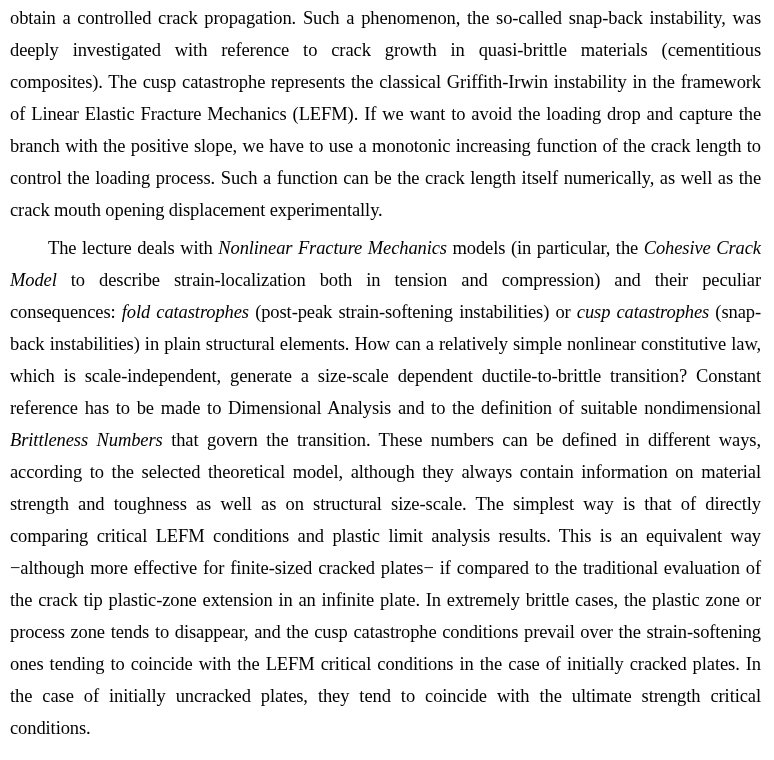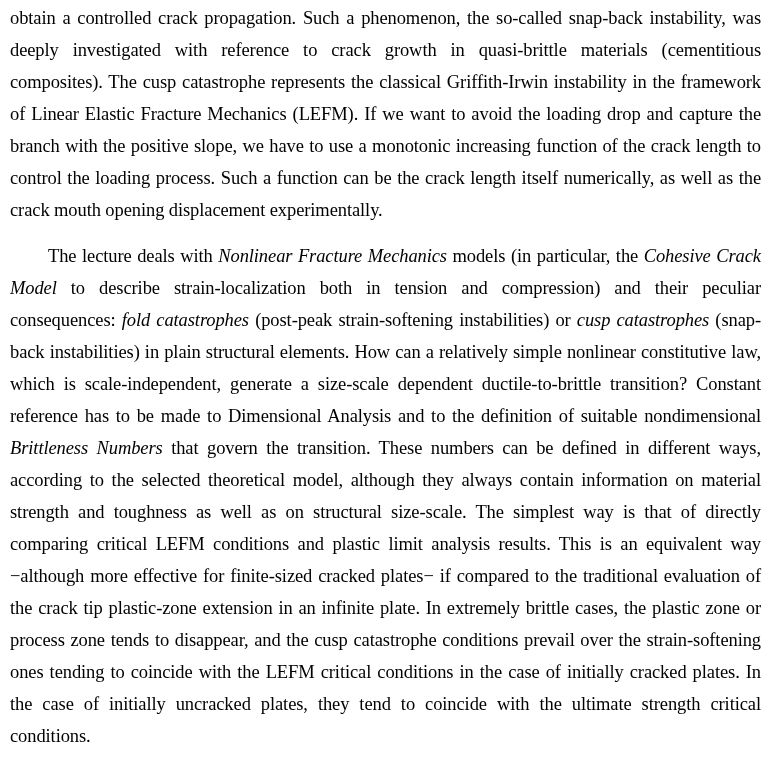--- a/index.html
+++ b/index.html
@@ -24,21 +24,21 @@
     line-height: 32px;
     letter-spacing: -0.1px;
     border-radius: 18px;
   }
   .para {
     margin: 0;
     text-align: justify;
     hyphens: none;
   }
   .para + .para {
-    margin-top: 14px;
+    margin-top: 6px;
   }
   .indented {
     text-indent: 38px;
   }
   .it {
     font-style: italic;
   }
 </style>
 </head>
 <body>

